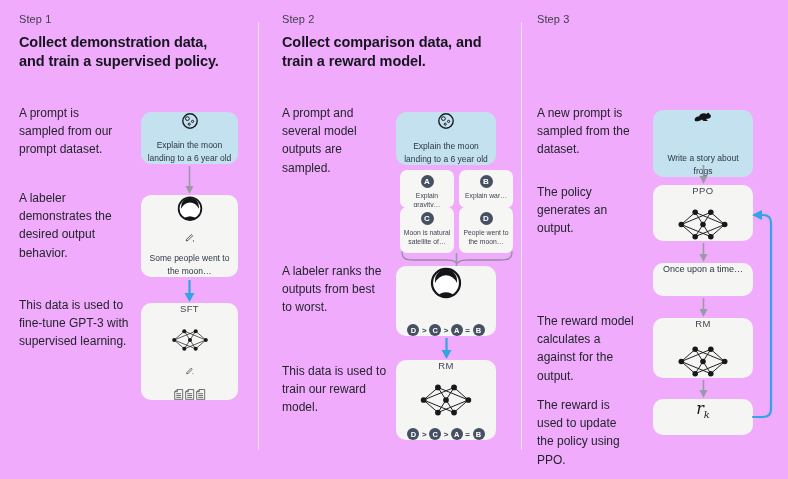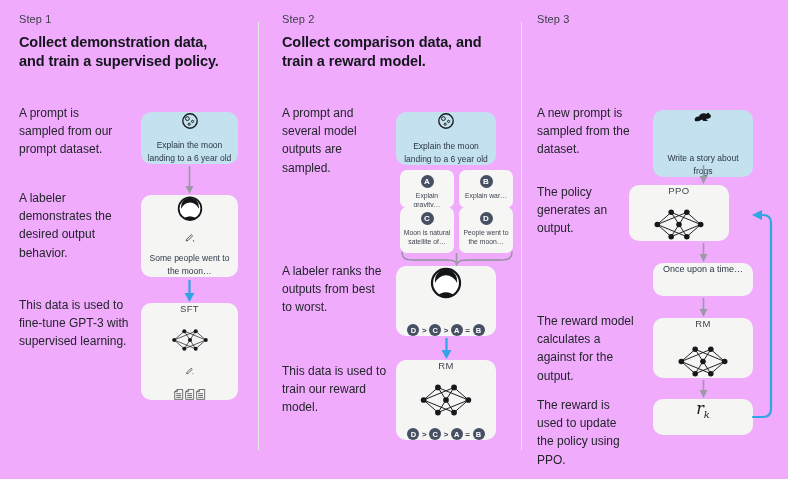--- a/index.html
+++ b/index.html
@@ -258,21 +258,21 @@
       <circle cx="15.2" cy="3.4" r="0.7" fill="#141519"></circle>
     </svg>
     <div class="card-text">Write a story about frogs</div>
   </div>
 
   <svg class="arrow" style="left:697px;top:165px" width="13" height="19">
     <line x1="6.5" y1="0" x2="6.5" y2="12" stroke="#9a9aa5" stroke-width="1.6"></line>
     <polygon points="2.5,11 10.5,11 6.5,19" fill="#9a9aa5"></polygon>
   </svg>
 
-  <div class="card gray" style="left:629px;top:185px;width:100px;height:56px;gap:4px">
+  <div class="card gray" style="left:653px;top:185px;width:100px;height:56px;gap:4px">
     <div class="model-label">PPO</div>
     <svg width="54" height="33" viewBox="0 0 60 38">
       <g stroke="#17181c" stroke-width="1.1">
         <line x1="21" y1="5" x2="5" y2="19"></line>
           <line x1="21" y1="5" x2="30" y2="19"></line>
           <line x1="21" y1="5" x2="55" y2="19"></line>
         <line x1="39" y1="5" x2="5" y2="19"></line>
           <line x1="39" y1="5" x2="30" y2="19"></line>
           <line x1="39" y1="5" x2="55" y2="19"></line>
         <line x1="21" y1="33" x2="5" y2="19"></line>

